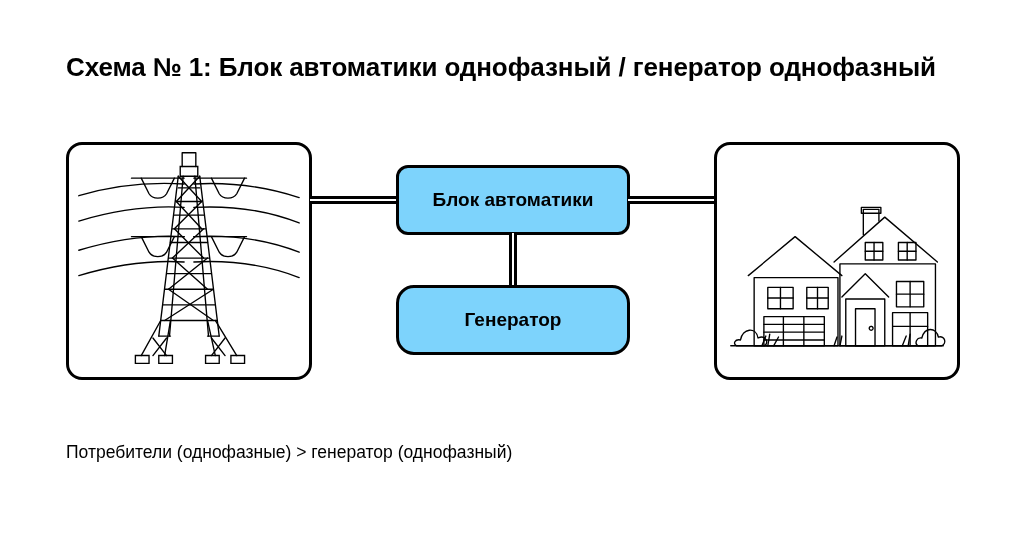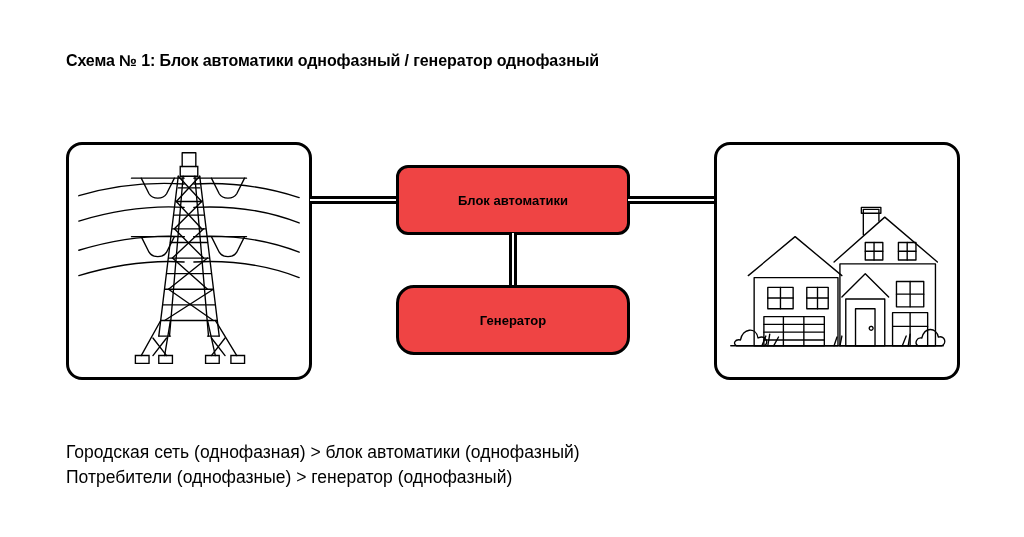--- a/index.html
+++ b/index.html
@@ -12,21 +12,21 @@
     height: 537px;
     position: relative;
     font-family: "Liberation Sans", sans-serif;
     color: #000000;
     overflow: hidden;
   }
   #diagram-title {
     position: absolute;
     left: 66px;
     top: 52px;
-    font-size: 16px;
+    font-size: 26px;
     font-weight: bold;
     letter-spacing: -0.1px;
     white-space: nowrap;
   }
   .panel {
     position: absolute;
     box-sizing: border-box;
     border: 3px solid #000;
     border-radius: 16px;
     background: #fff;
@@ -41,25 +41,25 @@
     left: 714px;
     top: 142px;
     width: 246px;
     height: 238px;
   }
   .box {
     position: absolute;
     box-sizing: border-box;
     border: 3px solid #000;
     border-radius: 12px;
-    background: #ef4444;
+    background: #7dd3fc;
     display: flex;
     align-items: center;
     justify-content: center;
-    font-size: 13px;
+    font-size: 19px;
     font-weight: bold;
   }
   #auto-box {
     left: 396px;
     top: 165px;
     width: 234px;
     height: 70px;
   }
   #gen-box {
     left: 396px;
@@ -229,15 +229,14 @@
       <path d="M210 198 c3 -12 15 -11 17 -1 c7 -2 9 7 3 9 h-24 c-4 -3 -1 -9 4 -8 z"></path>
 
       <path d="M46 206 l4 -10 M52 206 l2 -12 M58 206 l5 -9"></path>
       <path d="M190 206 l4 -10 M196 206 l2 -12"></path>
       <path d="M120 206 l3 -9 M126 206 l2 -10"></path>
     </svg>
   </div>
 </div>
 
 <div id="caption">
-  <div>Городская сеть (однофазная) &gt; блок автоматики (однофазный)</div>
   <div>Потребители (однофазные) &gt; генератор (однофазный)</div>
 </div>
 
 </body></html>

